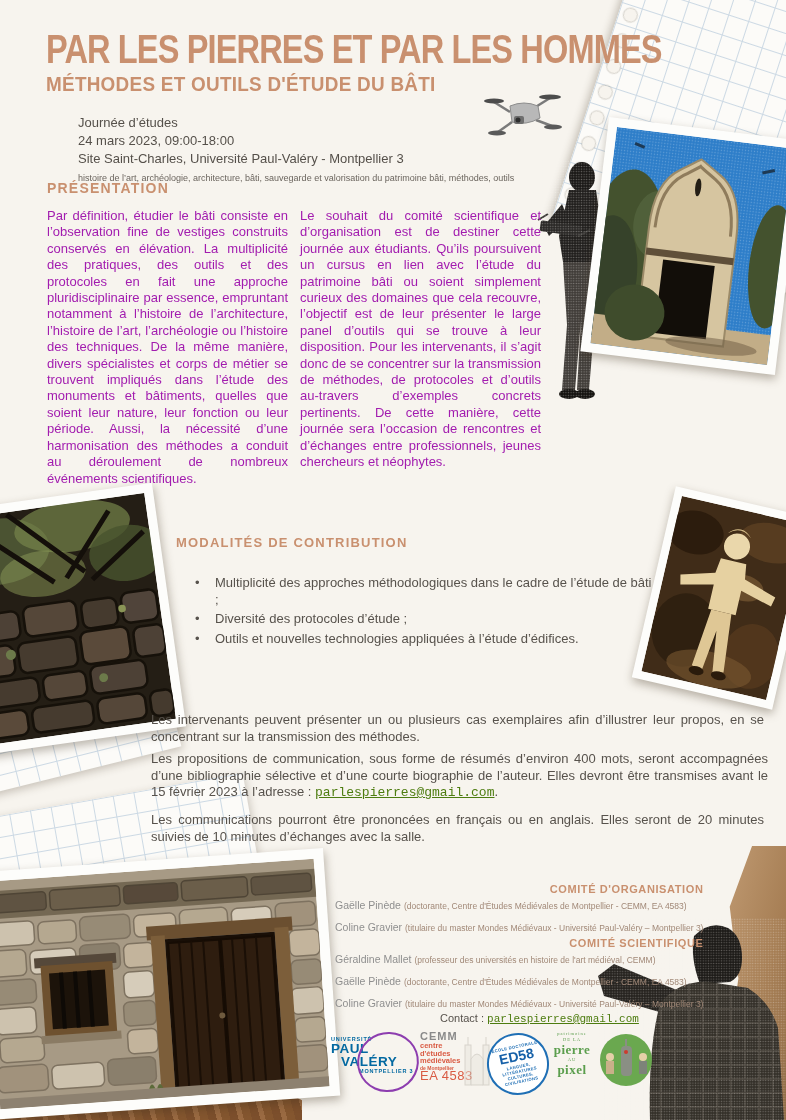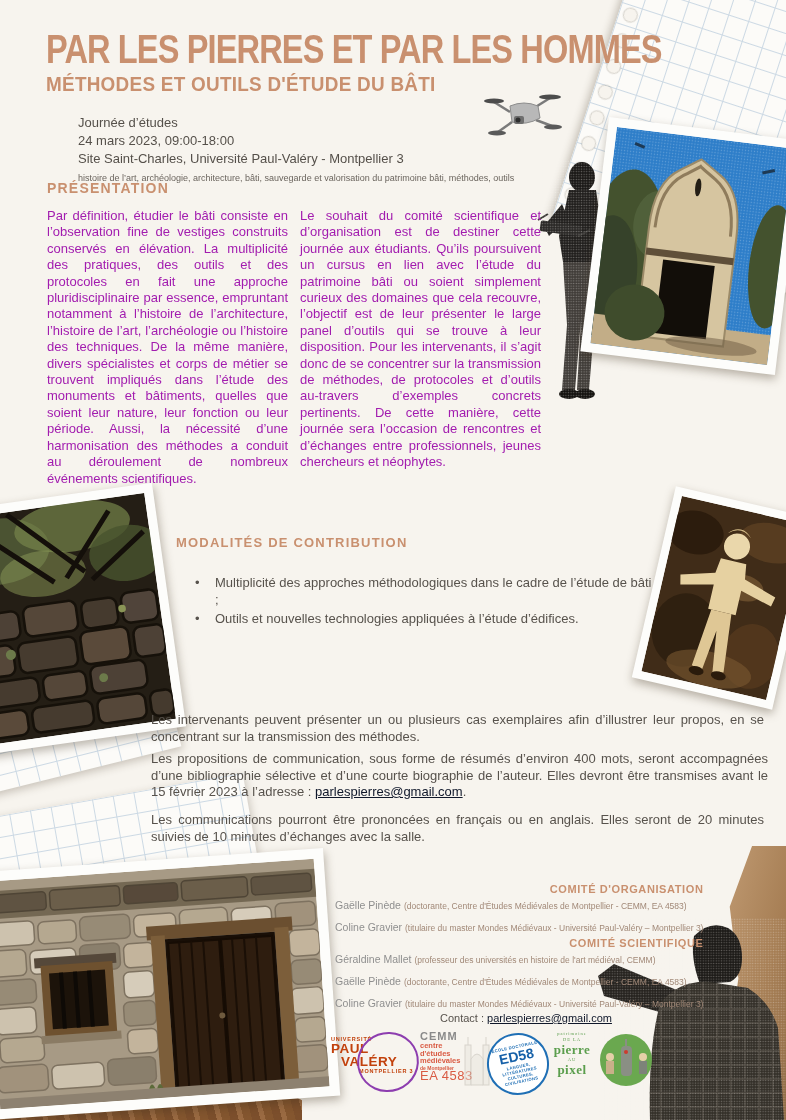--- a/index.html
+++ b/index.html
@@ -9,21 +9,21 @@
   
   .poster-title{left:46px;top:26px;font-size:37px;font-weight:800;letter-spacing:-1px;
     color:#c9906f;transform:scale(.88,1.12);transform-origin:left top;white-space:nowrap;z-index:6;}
   .poster-subtitle{left:46px;top:72px;font-size:21px;font-weight:800;letter-spacing:.3px;
     color:#c9906f;transform:scaleX(.9);transform-origin:left top;white-space:nowrap;z-index:6;}
   .event-info{left:78px;top:114px;z-index:6;line-height:18px;font-size:13px;color:#55504a;}
   .event-info .kw{font-size:9px;color:#6b655e;margin-top:1px;}
   .sec-heading{font-weight:800;color:#c9906f;letter-spacing:1.2px;z-index:6;}
   .col{z-index:6;font-size:13px;line-height:16.4px;text-align:justify;color:#a21caf;}
   .para{z-index:6;font-size:13px;line-height:16.5px;text-align:justify;color:#57524c;}
-  .link{color:#0f172a;text-decoration:underline;cursor:pointer;}
+  .link{color:#4d7c0f;text-decoration:underline;cursor:pointer;font-family:Liberation Mono, monospace;}
   ul.bullets{left:176px;top:568px;width:472px;margin:7px;padding:0;list-style:none;z-index:6;position:absolute;}
   ul.bullets li{position:relative;padding-left:32px;font-size:13px;line-height:16.5px;margin-bottom:3px;color:#57524c;}
   ul.bullets li::before{content:"\2022";position:absolute;left:12px;top:0;font-size:13px;}
   
   .com-head{font-size:11px;font-weight:800;color:#c9906f;letter-spacing:.6px;text-align:right;}
   .member{font-size:10.5px;color:#8f8f8f;line-height:21px;white-space:nowrap;}
   .member .detail{font-size:8.5px;color:#a18877;}
   
   .polaroid{background:#fdfdfb;box-shadow:1px 4px 10px rgba(60,45,25,.35);z-index:2;}
   .polaroid svg{display:block;}
@@ -41,21 +41,21 @@
      background-repeat:repeat-y,repeat,repeat;
      background-color:#fcfbf8;box-shadow:-2px 3px 9px rgba(60,45,25,.3);z-index:1;}
   .kraft-right{left:726px;top:846px;width:62px;height:276px;z-index:1;
      background:linear-gradient(105deg,#c09a72,#a77f55 55%,#8f6a44);
      clip-path:polygon(42% 0,100% 0,100% 100%,12% 100%,0 78%,20% 48%,6% 22%);}
   .kraft-bl{left:-8px;top:1070px;width:310px;height:52px;z-index:1;
      background:repeating-linear-gradient(75deg,#7c4f2c 0 8px,#9a6a42 8px 13px,#84562f 13px 21px);
      clip-path:polygon(0 18%,10% 0,86% 12%,100% 58%,100% 100%,0 100%);}
   
   .logo{z-index:6;}
-  .upv{left:331px;top:1036px;width:84px;height:60px;font-weight:800;color:#c2410c;}
+  .upv{left:331px;top:1036px;width:84px;height:60px;font-weight:800;color:#0369a1;}
   .upv .tiny{font-size:5.5px;letter-spacing:.8px;}
   .upv .big{font-size:13.5px;letter-spacing:.5px;line-height:13px;}
   .upv-ellipse{position:absolute;left:26px;top:-4px;width:58px;height:56px;border:2.5px solid #8d3daf;
      border-radius:50%;transform:rotate(-20deg);}
   .cemm{left:420px;top:1031px;width:70px;line-height:8px;}
   .cemm .ac{font-size:11px;font-weight:700;color:#8a8a8a;letter-spacing:1px;line-height:11px;}
   .cemm .r{font-size:7.5px;font-weight:700;color:#d95b43;line-height:7.5px;}
   .cemm .rs{font-size:5px;font-weight:700;color:#d95b43;line-height:6px;}
   .cemm .ea{font-size:13px;font-weight:400;color:#d95b43;letter-spacing:.5px;line-height:10px;}
   .ed58{left:487px;top:1033px;width:58px;height:58px;border:2px solid #1f6fb5;border-radius:50%;
@@ -184,20 +184,21 @@
       </g>
       <circle cx="28" cy="112" r="4" fill="#6c7a4a"></circle>
         <circle cx="98" cy="140" r="3.5" fill="#6c7a4a"></circle>
       <circle cx="120" cy="88" r="3" fill="#8a9456"></circle>
     </svg>
   </div>
 
   <div class="abs sec-heading" style="left:176px;top:535px;font-size:13px;">MODALITÉS DE CONTRIBUTION</div>
   <ul class="bullets">
     <li>Multiplicité des approches méthodologiques dans le cadre de l’étude de bâti ;</li>
+    <li>Diversité des protocoles d’étude ;</li>
     <li>Outils et nouvelles technologies appliquées à l’étude d’édifices.</li>
   </ul>
 
   <div class="abs polaroid" style="left:652px;top:500px;padding:8px;transform:rotate(13deg);">
     <svg width="128" height="180" viewBox="0 0 118 166">
       <rect width="118" height="166" fill="#402c18"></rect>
       <ellipse cx="20" cy="30" rx="26" ry="20" fill="#2a1b0c" opacity=".9"></ellipse>
       <ellipse cx="90" cy="24" rx="30" ry="18" fill="#5d4123" opacity=".8"></ellipse>
       <ellipse cx="30" cy="120" rx="30" ry="34" fill="#2e1f10" opacity=".9"></ellipse>
       <ellipse cx="95" cy="130" rx="26" ry="30" fill="#553a1e" opacity=".8"></ellipse>

